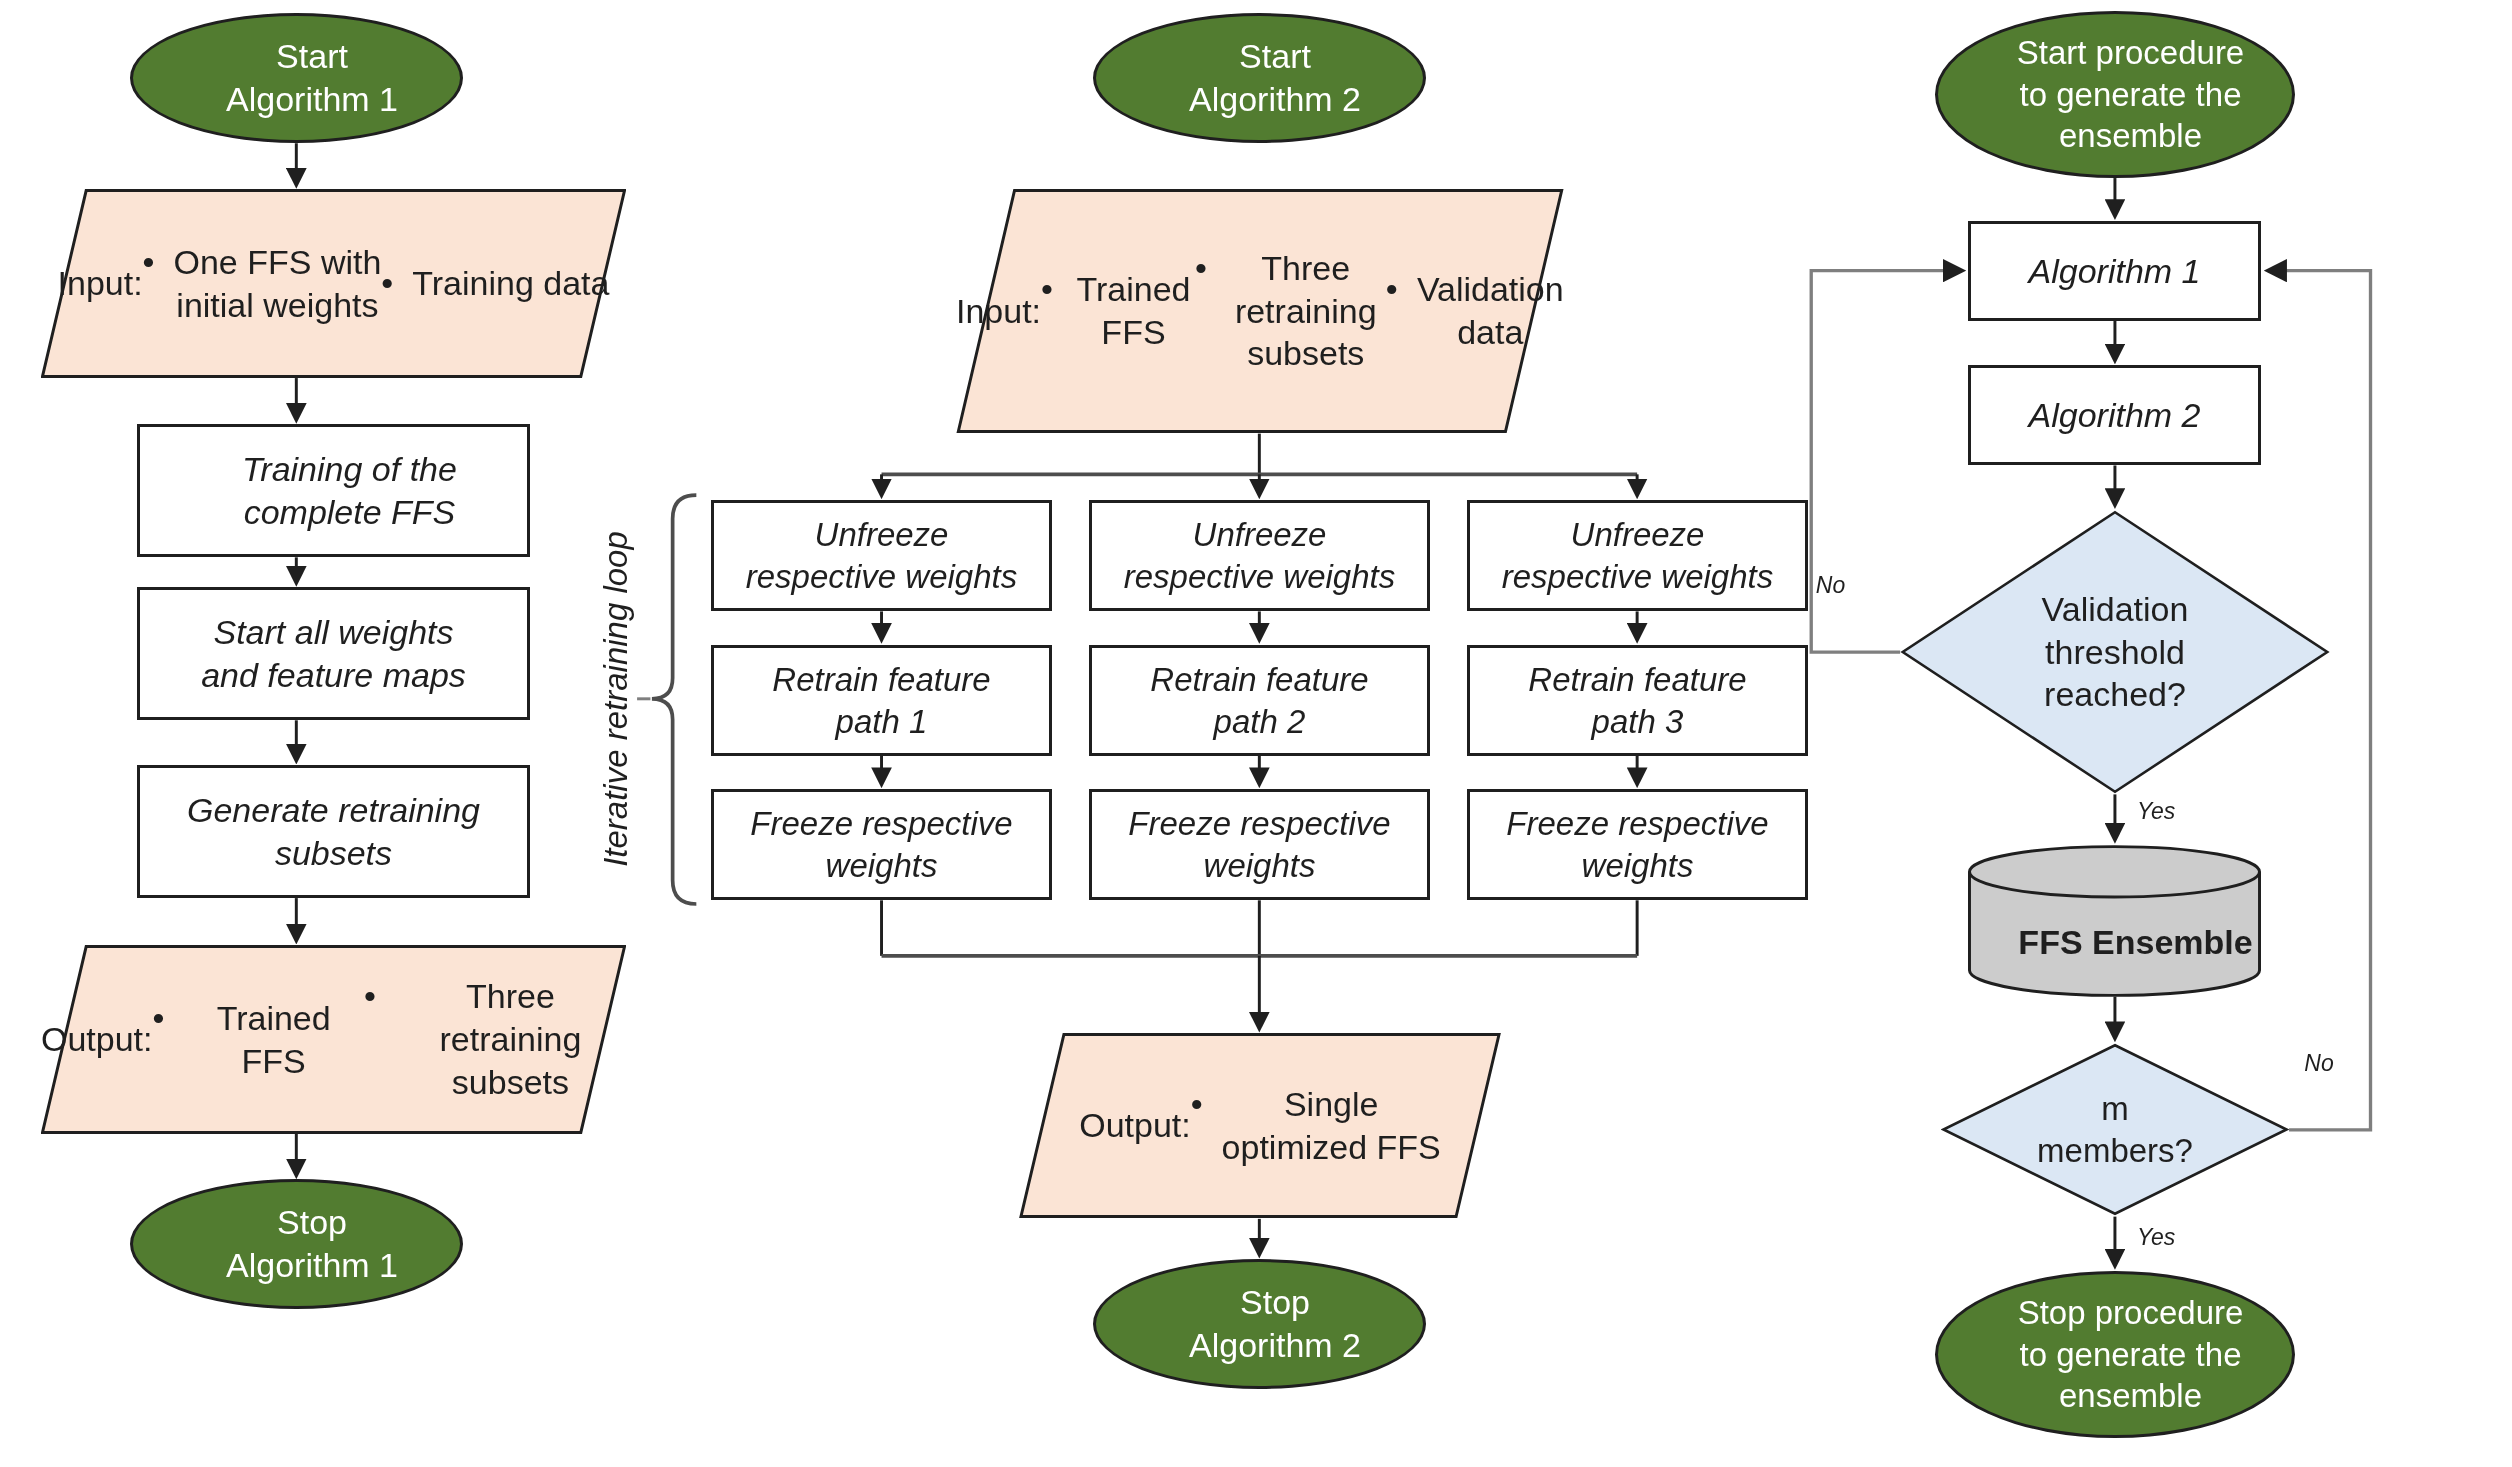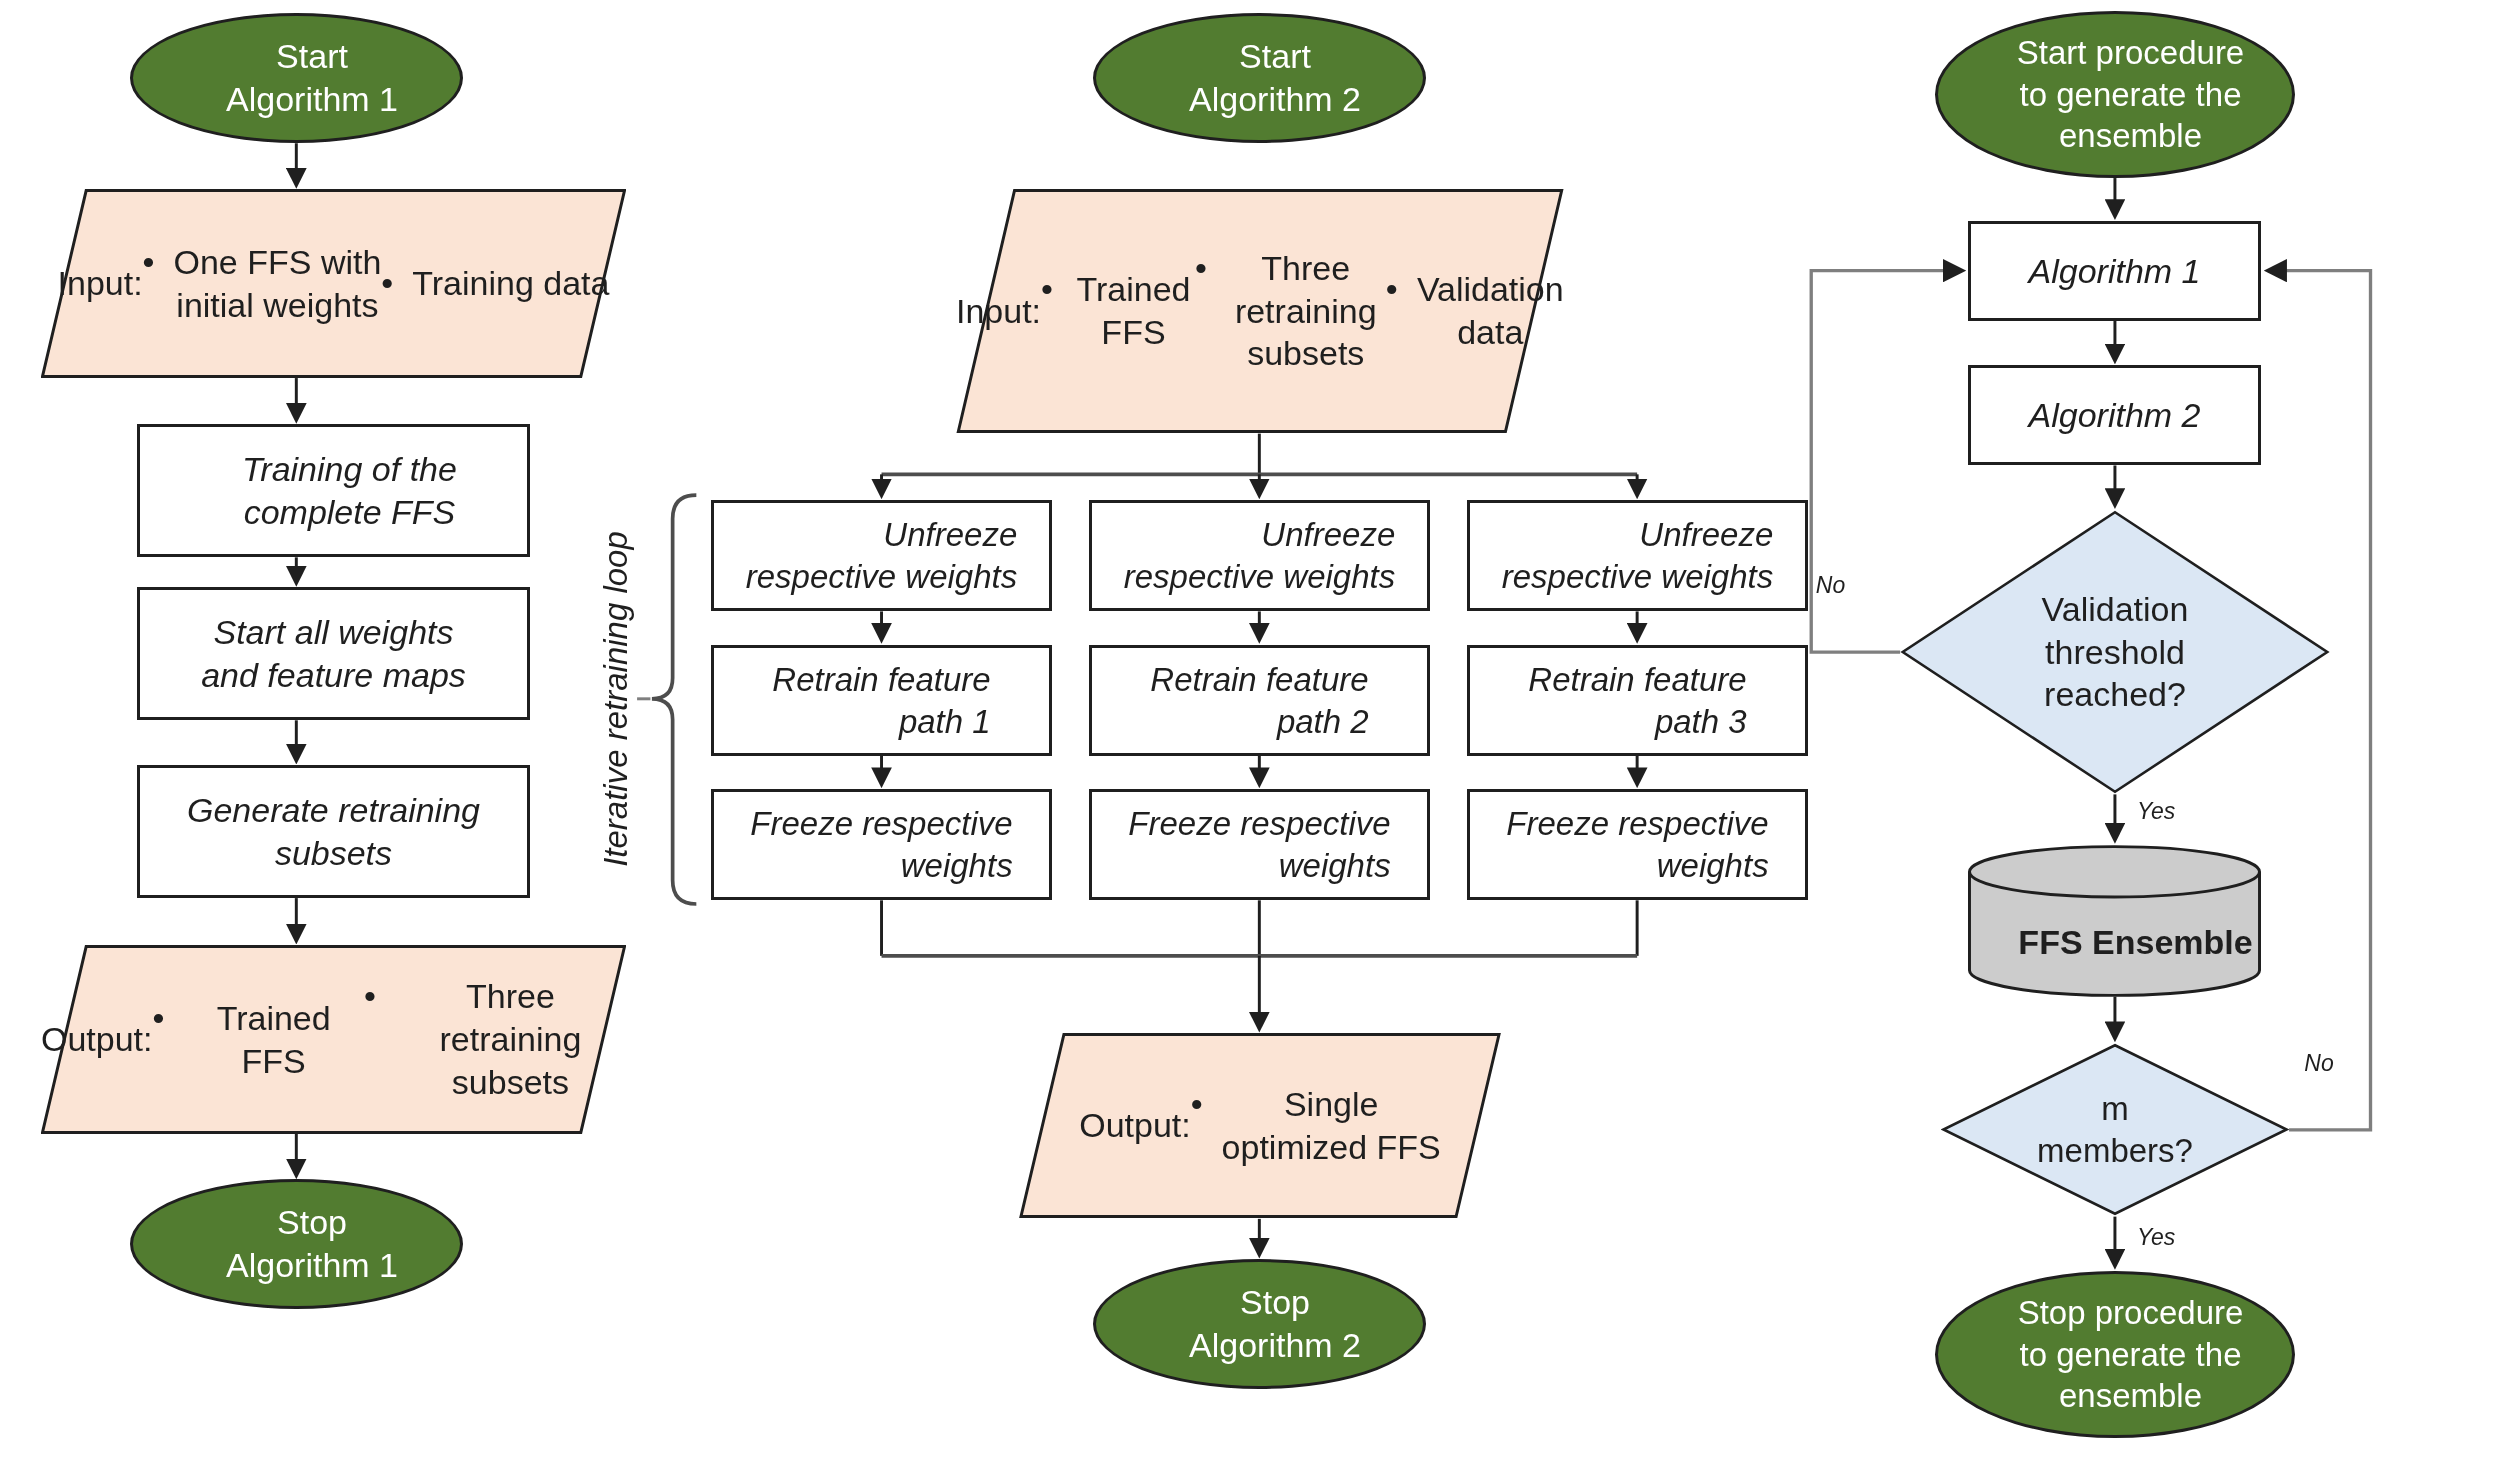--- a/index.html
+++ b/index.html
@@ -12,21 +12,21 @@
        font-family:"Liberation Sans","DejaVu Sans",sans-serif;color:var(--text);}
   .canvas{position:relative;width:2512px;height:1468px;background:#ffffff;}
   svg.layer{position:absolute;left:0;top:0;pointer-events:none;}
   .node{position:absolute;box-sizing:border-box;display:flex;align-items:center;justify-content:center;}
   .node-text{white-space:pre-line;text-align:center;line-height:1.26;}
   .terminator{background:var(--terminator-fill);border:3px solid var(--stroke);border-radius:50%;}
   .terminator .node-text{color:var(--terminator-text);font-size:34px;margin-left:31px;}
   .terminator.small-text .node-text{font-size:33px;}
   .process{background:var(--process-fill);border:3px solid var(--stroke);}
   .process .node-text{font-style:italic;font-size:34px;}
-  .process.c2 .node-text{font-size:33px;text-align:right;}
+  .process.c2 .node-text{font-size:33px;}
   .shape-node{display:block;}
   .shape-node > svg{position:absolute;left:0;top:0;display:block;}
   .shape-content{position:absolute;left:0;top:0;right:0;bottom:0;
      display:flex;flex-direction:row;align-items:center;justify-content:center;}
   .io-title{font-size:34px;line-height:1.26;}
   .bullet-row{display:flex;align-items:flex-start;justify-content:center;gap:19px;font-size:34px;line-height:1.26;}
   .bullet{line-height:1.26;}
   .bullet-text{white-space:pre-line;text-align:center;}
   .decision-text{font-size:34px;}
   .decision-text.small{font-size:33px;}

